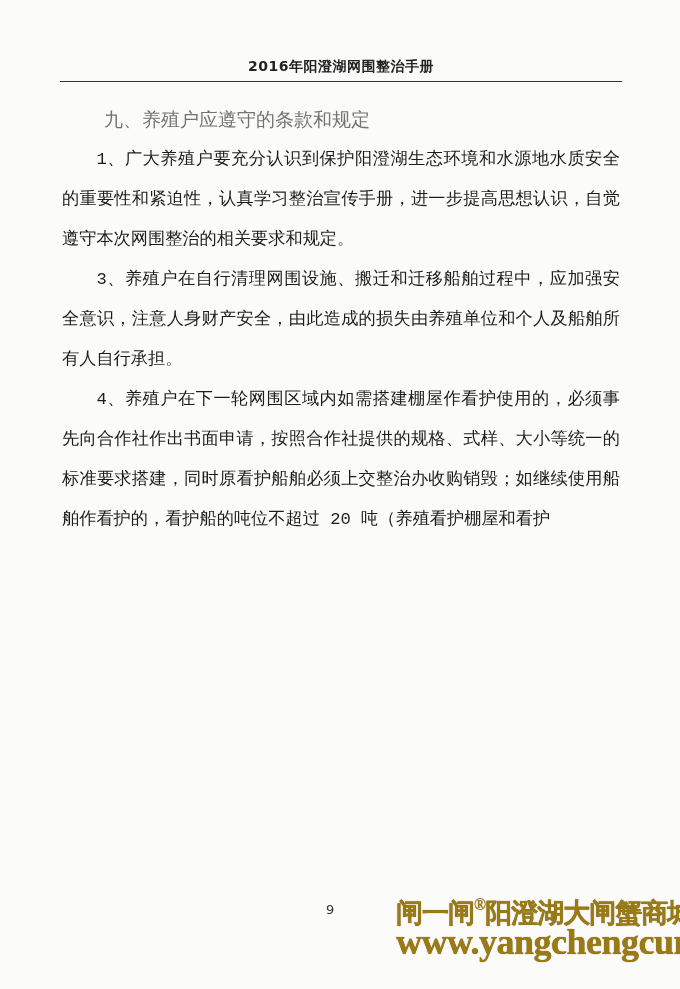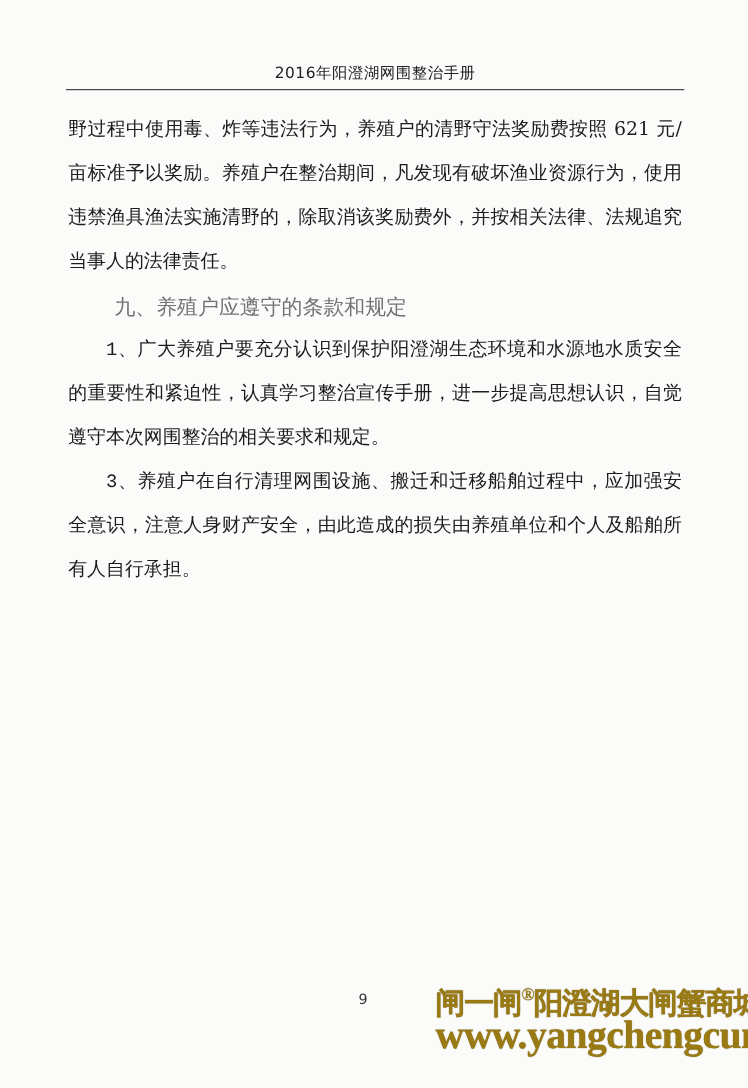--- a/index.html
+++ b/index.html
@@ -7,21 +7,21 @@
       width: 680px; height: 989px; overflow: hidden;
       background: #fbfbfa;
       font-family: "DejaVu Serif", "Liberation Serif", serif;
       color: #1c1c1c;
       position: relative;
     }
     .page-header {
       position: absolute; left: 60px; top: 58px; width: 562px;
       text-align: center;
       font-family: "DejaVu Sans", "Liberation Sans", sans-serif;
-      font-weight: normal; font-size: 14px; color: #222;
+      font-weight: bold; font-size: 14px; color: #222;
       letter-spacing: 0.5px;
     }
     .header-rule {
       position: absolute; left: 60px; top: 81px; width: 562px; height: 0;
       border-top: 1.5px solid #333;
     }
     .body-text {
       position: absolute; left: 62px; top: 98px; width: 558px;
       font-size: 17.2px; line-height: 40px;
       text-align: justify;
@@ -51,24 +51,24 @@
     .wm-reg { font-size: 16px; vertical-align: 12px; font-weight: normal; }
     .wm-line2 { font-size: 36px; line-height: 28px; letter-spacing: -0.5px; white-space: nowrap; }
   </style>
 </head>
 <body>
 
 <div class="page-header">2016年阳澄湖网围整治手册</div>
 <div class="header-rule"></div>
 
 <div class="body-text">
-  <p class="para">野过程中使用毒、炸等违法行为，养殖户的清野守法奖励费按照 621 元/亩标准予以奖励。养殖户在整治期间，凡发现有破坏渔业资源行为，使用违禁渔具渔法实施清野的，除取消该奖励费外，并按相关法律、法规追究当事人的法律责任。</p>
   <h2 class="section-heading">九、养殖户应遵守的条款和规定</h2>
   <p class="para indent">1、广大养殖户要充分认识到保护阳澄湖生态环境和水源地水质安全的重要性和紧迫性，认真学习整治宣传手册，进一步提高思想认识，自觉遵守本次网围整治的相关要求和规定。</p>
   <p class="para indent">3、养殖户在自行清理网围设施、搬迁和迁移船舶过程中，应加强安全意识，注意人身财产安全，由此造成的损失由养殖单位和个人及船舶所有人自行承担。</p>
+  <p class="para indent">4、养殖户在下一轮网围区域内如需搭建棚屋作看护使用的，必须事先向合作社作出书面申请，按照合作社提供的规格、式样、大小等统一的标准要求搭建，同时原看护船舶必须上交整治办收购销毁；如继续使用船舶作看护的，看护船的吨位不超过 20 吨（养殖看护棚屋和看护</p>
 </div>
 
 <div class="page-number">9</div>
 
 <div class="watermark">
   <div class="wm-line1">
     <span>闸一闸</span><span class="wm-reg">®</span><span>阳澄湖大闸蟹商城</span>
   </div>
   <div class="wm-line2">www.yangchengcun.com</div>
 </div>

